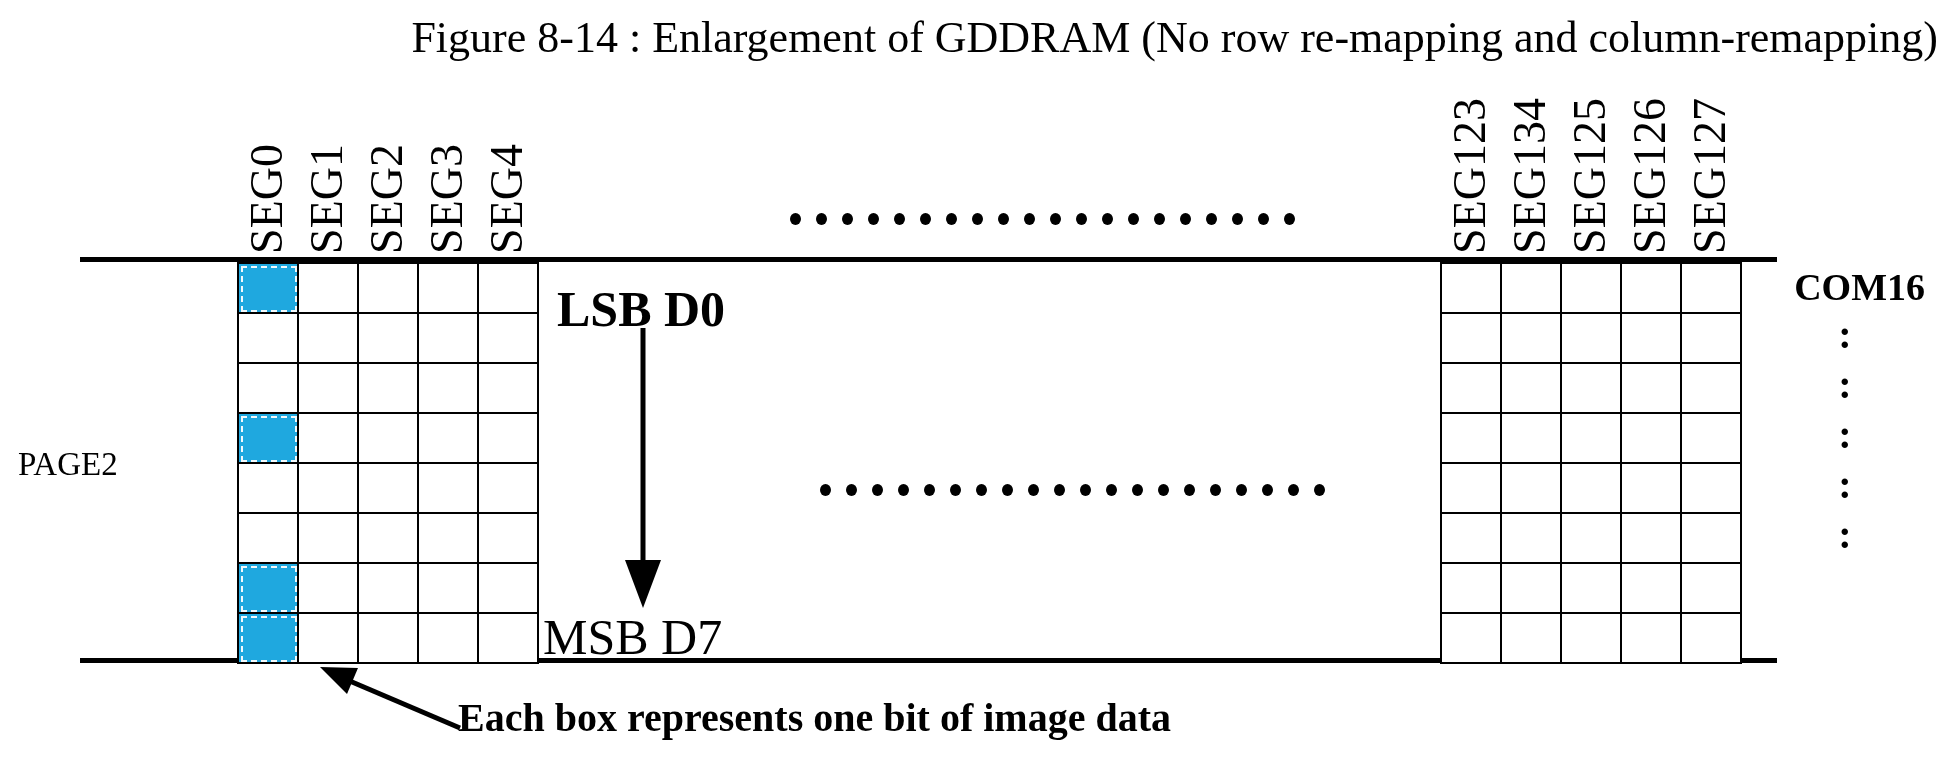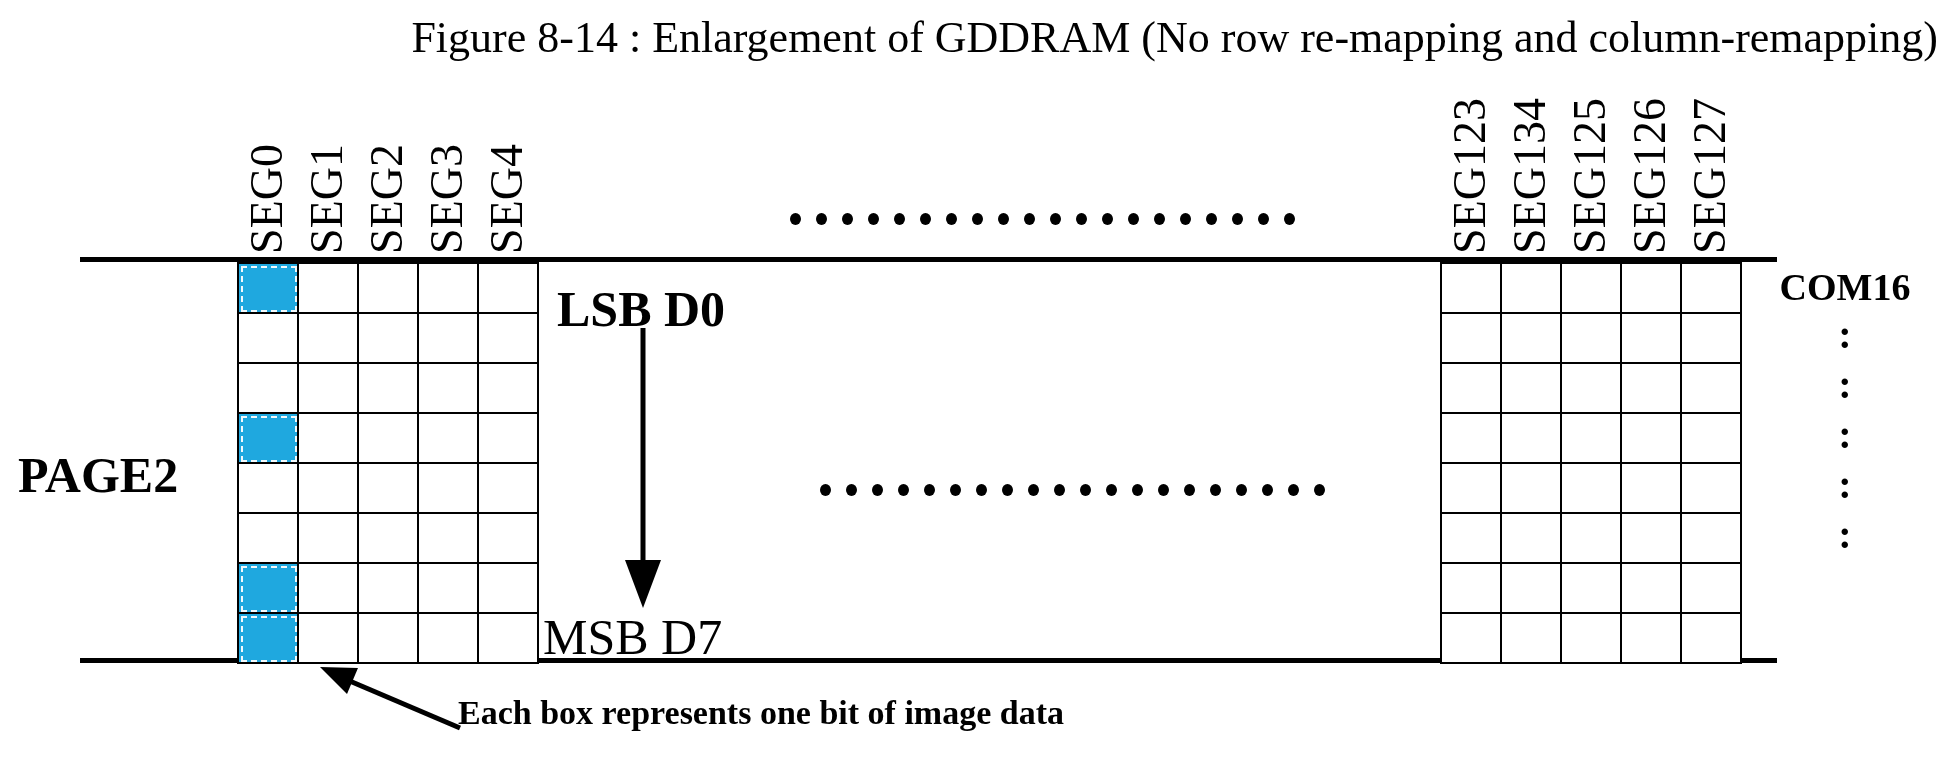--- a/index.html
+++ b/index.html
@@ -27,29 +27,29 @@
   
   .seg-row{top:0;height:256px;display:flex;}
   #left-seg-labels{left:237px;width:300px;}
   #right-seg-labels{left:1440px;width:300px;}
   .seg-col{width:60px;height:100%;display:flex;flex-direction:column;
     justify-content:flex-end;align-items:center;}
   .seg-col span{writing-mode:vertical-rl;transform:rotate(180deg);
     font-size:46px;line-height:1;white-space:nowrap;padding-top:2px;}
 
   
-  #page-label{left:18px;top:446px;font-size:50px;font-weight:bold;}
+  #page-label{left:18px;top:446px;font-size:33px;font-weight:normal;}
 
   
   #lsb-label{left:557px;top:268px;font-size:50px;font-weight:bold;white-space:nowrap;margin-top:12px;}
   #msb-label{left:543px;top:608px;font-size:50px;font-weight:normal;white-space:nowrap;}
 
   
   #com-labels{left:1765px;top:262px;width:160px;}
-  .com-item{height:50px;line-height:50px;font-size:38px;font-weight:bold;text-align:center;}
+  .com-item{height:50px;line-height:50px;font-size:38px;font-weight:bold;text-align:right;}
   .com-item.dots{text-align:center;font-size:40px;line-height:46px;}
 
   
   .dotrow{display:flex;gap:15px;align-items:center;}
   #dots-top{left:790px;top:213px;}
   #dots-middle{left:820px;top:484px;}
   .dot{width:11px;height:12px;border-radius:50%;background:#000;}
 
   svg{display:block;}
 </style>
@@ -241,13 +241,13 @@
     <div class="dot"></div>
     <div class="dot"></div>
     <div class="dot"></div>
     <div class="dot"></div>
   </div>
 
 <svg class="abs" id="annotation-arrow" style="left:300px;top:655px;" width="175" height="85" viewBox="0 0 175 85">
   <line x1="160" y1="73" x2="45" y2="24" stroke="#000" stroke-width="5"></line>
   <polygon points="20,12 58,13 47,39" fill="#000"></polygon>
 </svg>
-<div class="abs" id="annotation-label" style="left:458px;top:694px;font-size:34px;font-weight:bold;white-space:nowrap;">Each box represents one bit of image data</div>
+<div class="abs" id="annotation-label" style="left:458px;top:694px;font-size:40px;font-weight:bold;white-space:nowrap;">Each box represents one bit of image data</div>
 
 </body></html>

